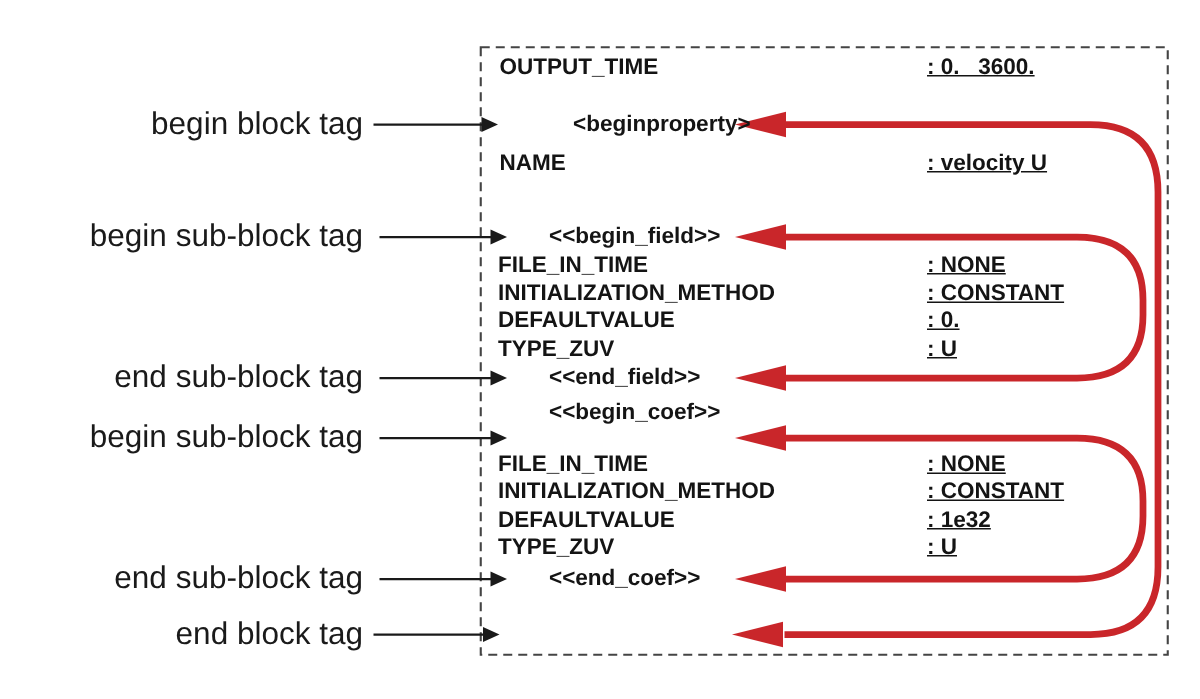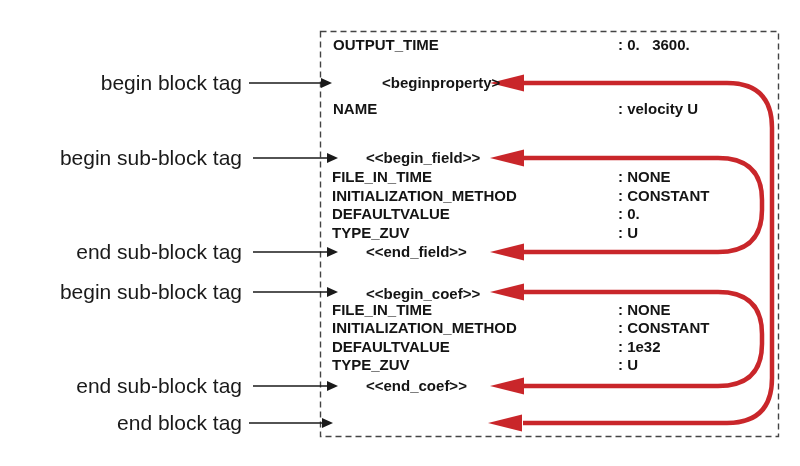--- a/index.html
+++ b/index.html
@@ -14,21 +14,21 @@
   
   .lbl {
     position:absolute; right:558px; width:300px; height:26px; line-height:26px;
     text-align:right; font-size:21px; color:#1a1a1a; white-space:nowrap;
   }
 
   
   .row { position:absolute; left:0; top:0; width:738px; height:18px; line-height:18px;
          font-size:15px; font-weight:bold; color:#141414; }
   .row .k  { position:absolute; white-space:pre; }
-  .row .v  { position:absolute; left:618px; white-space:pre; }
+  .row .v  { position:absolute; left:618px; white-space:pre;text-decoration:underline; }
   .lvl0 .k { left:333px; }
   .tag0 .k { left:334px;margin-left:48px; }
   .lvl1 .k { left:332px; }
   .tag1 .k { left:350px;margin-left:16px; }
 </style>
 </head>
 <body>
 
 <div class="stage">
 
@@ -115,21 +115,21 @@
     <span class="k">DEFAULTVALUE</span>
     <span class="v">: 0.</span>
   </div>
   <div class="row lvl1" style="top:224px">
     <span class="k">TYPE_ZUV</span>
     <span class="v">: U</span>
   </div>
   <div class="row tag1" style="top:243px">
     <span class="k">&lt;&lt;end_field&gt;&gt;</span>
   </div>
-  <div class="row tag1" style="top:285px">
+  <div class="row tag1" style="top:266px">
     <span class="k">&lt;&lt;begin_coef&gt;&gt;</span>
   </div>
   <div class="row lvl1" style="top:301px">
     <span class="k">FILE_IN_TIME</span>
     <span class="v">: NONE</span>
   </div>
   <div class="row lvl1" style="top:319px">
     <span class="k">INITIALIZATION_METHOD</span>
     <span class="v">: CONSTANT</span>
   </div>

